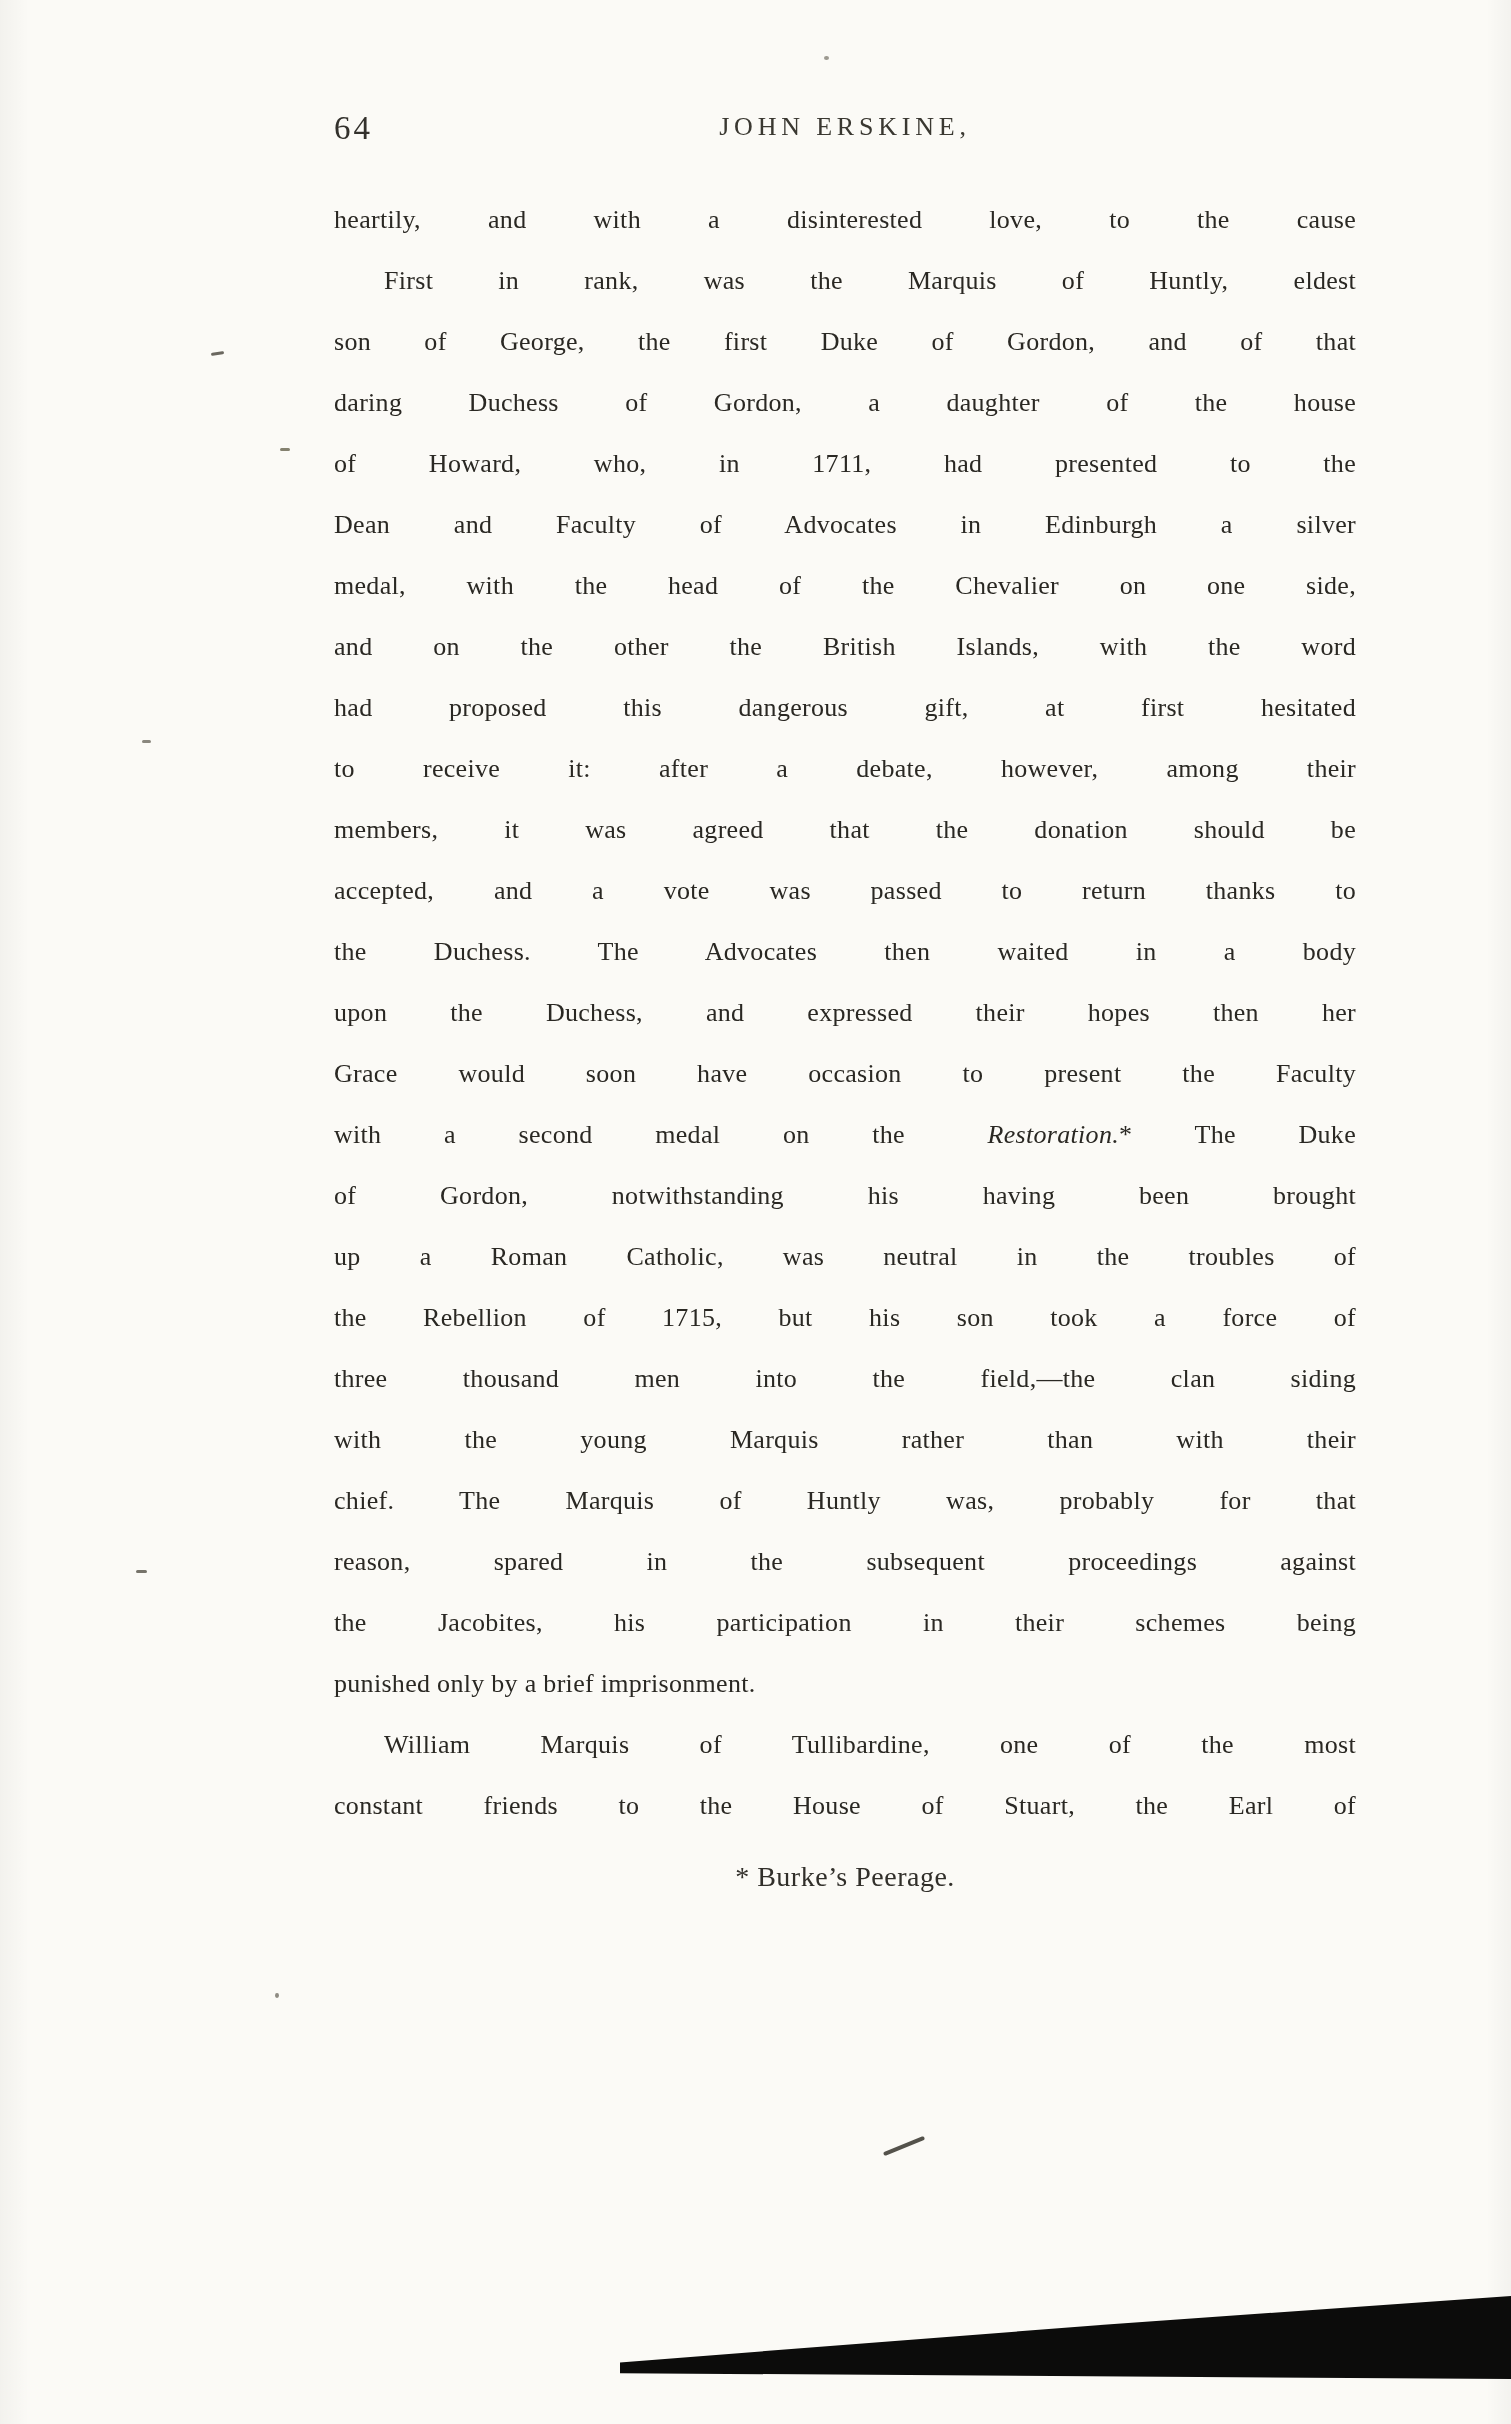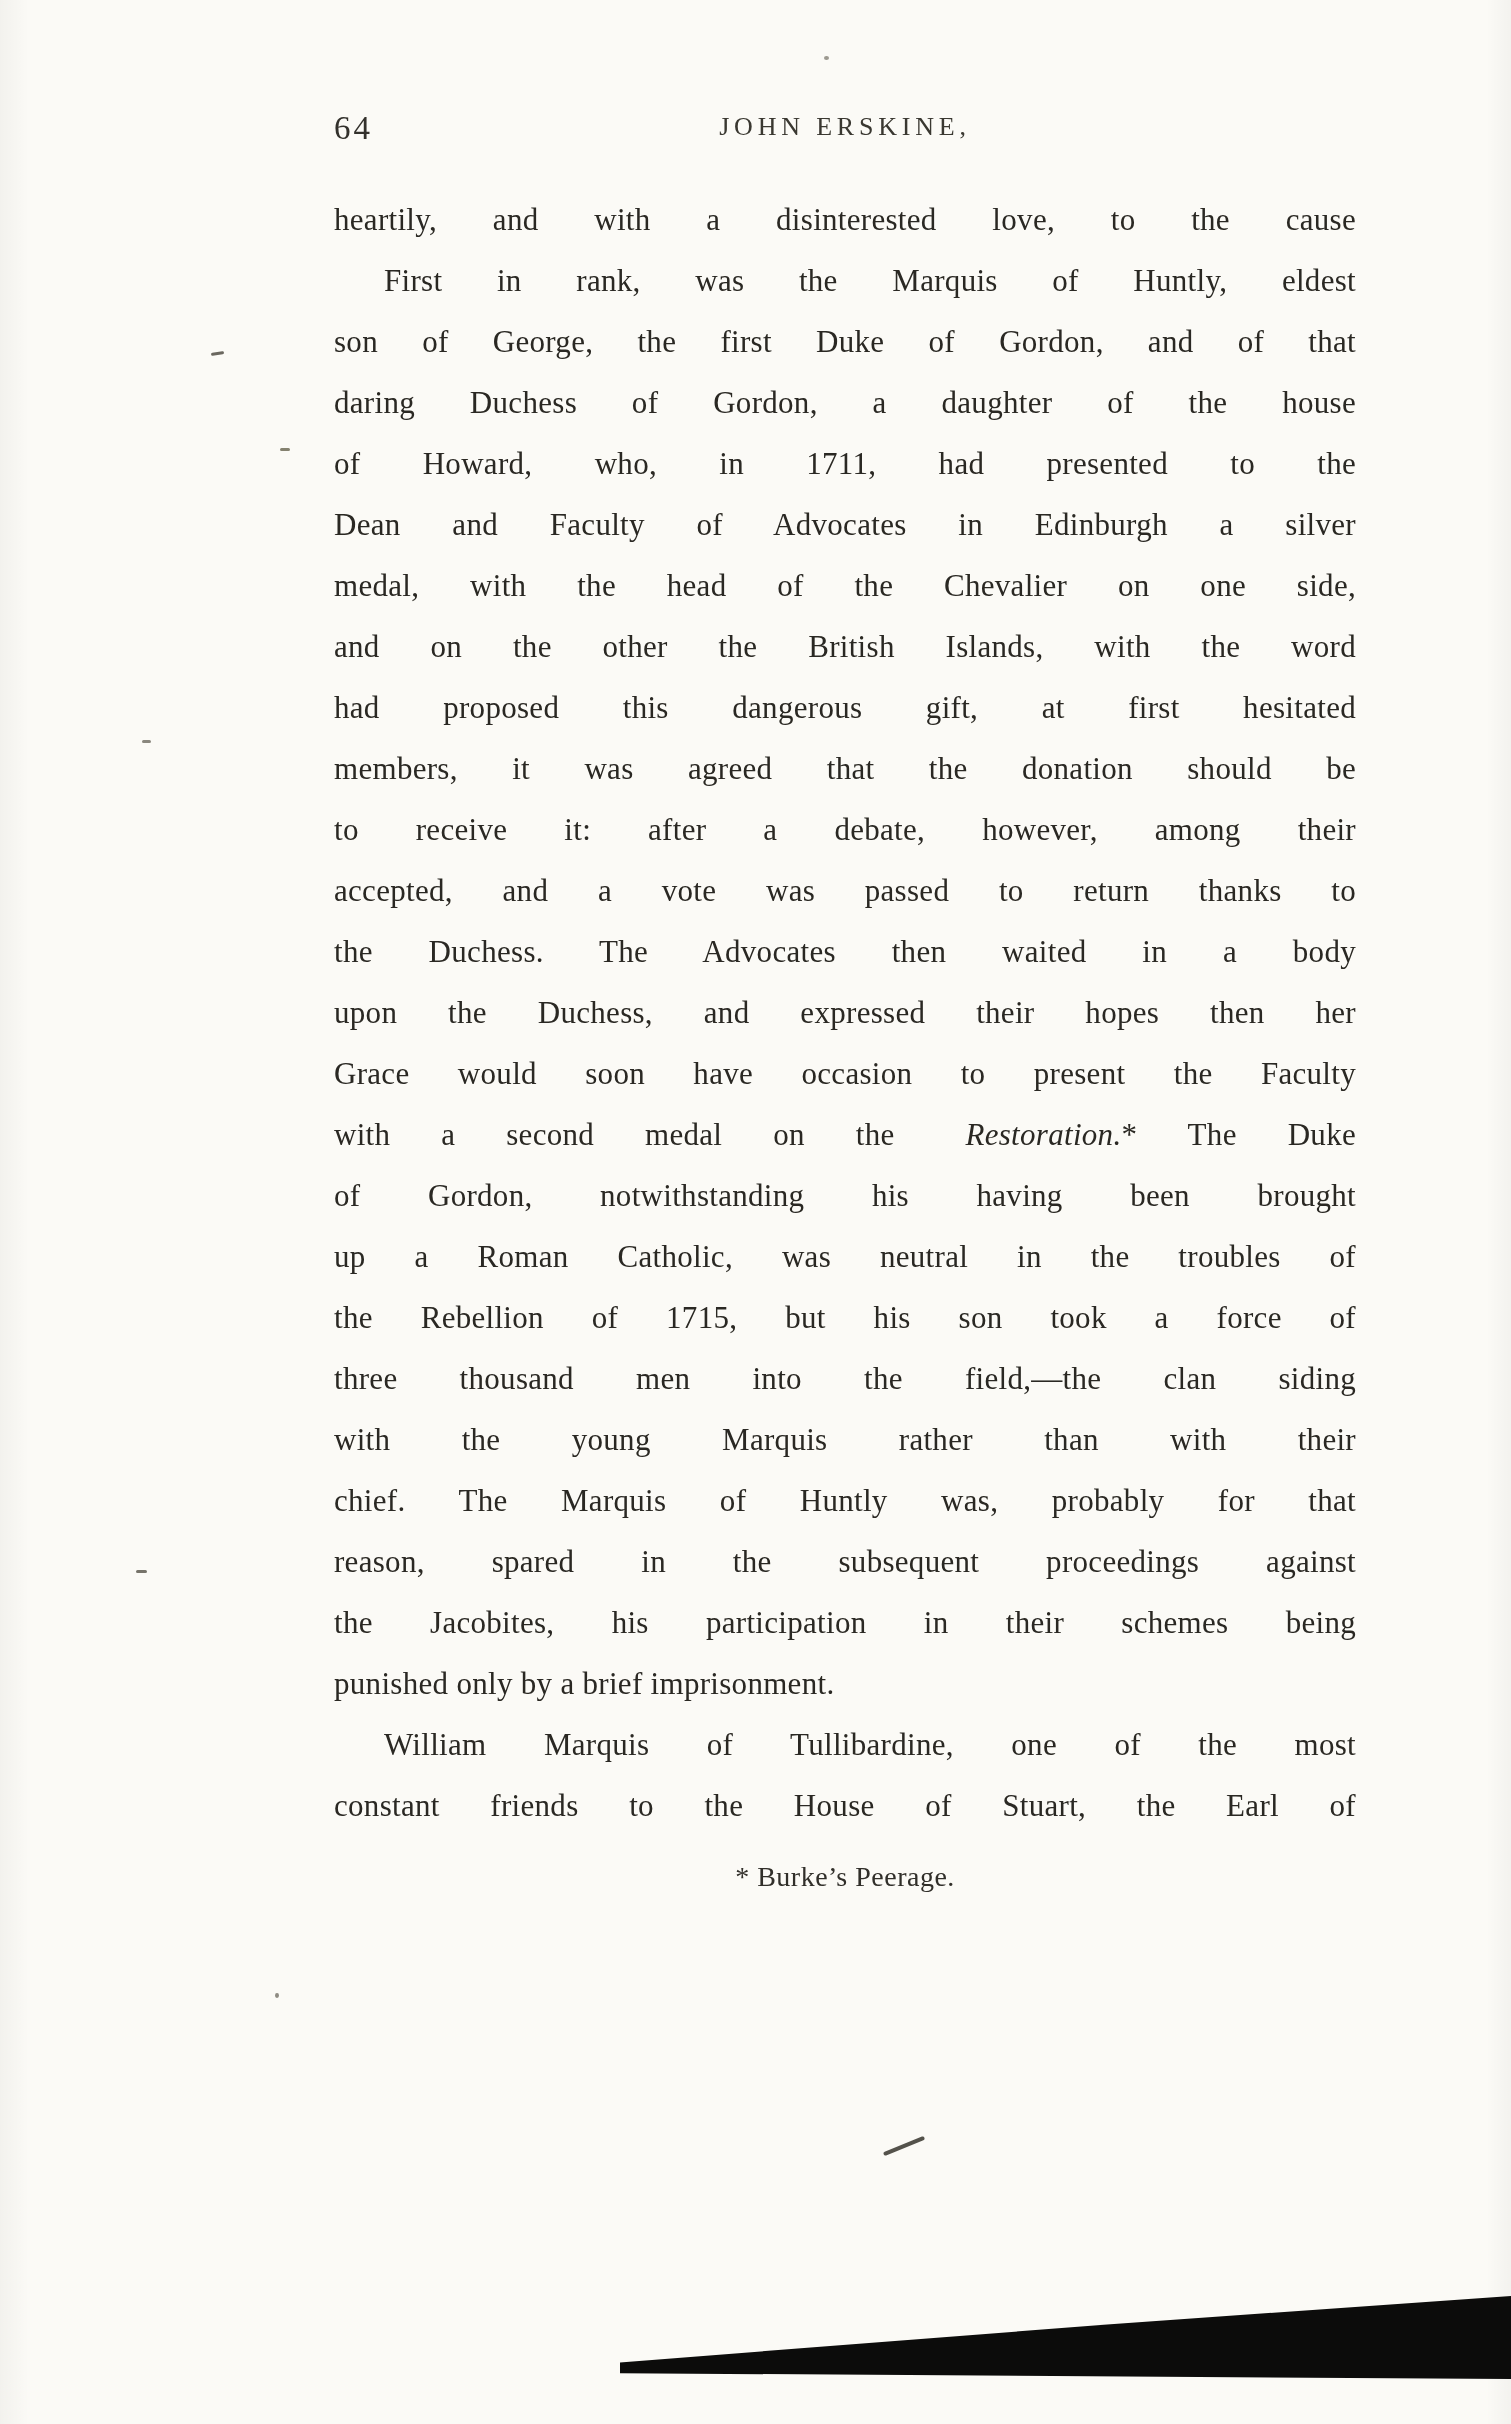--- a/index.html
+++ b/index.html
@@ -46,21 +46,21 @@
   .running-header {
     text-align: center;
     font-size: 26px;
     letter-spacing: 4.8px;
     color: #3a3831;
     padding-top: 3.8px;
     font-family: Liberation Serif, serif;
   }
   .body-text {
     margin-top: 43px;
-    font-size: 31px;
+    font-size: 26px;
     line-height: 61px;
     letter-spacing: 0.3px;
   }
   .line {
     text-align: justify;
     text-align-last: justify;
   }
   .line.last {
     text-align-last: left;
   }
@@ -128,22 +128,22 @@
         </div>
         <div>
           <div class="line indent"><span>First in rank, was the Marquis of Huntly, eldest</span></div>
           <div class="line"><span>son of George, the first Duke of Gordon, and of that</span></div>
           <div class="line"><span>daring Duchess of Gordon, a daughter of the house</span></div>
           <div class="line"><span>of Howard, who, in 1711, had presented to the</span></div>
           <div class="line"><span>Dean and Faculty of Advocates in Edinburgh a silver</span></div>
           <div class="line"><span>medal, with the head of the Chevalier on one side,</span></div>
           <div class="line"><span>and on the other the British Islands, with the word</span></div>
           <div class="line"><span>had proposed this dangerous gift, at first hesitated</span></div>
+          <div class="line"><span>to receive it:  after a debate, however, among their</span></div>
           <div class="line"><span>members, it was agreed that the donation should be</span></div>
-          <div class="line"><span>to receive it:  after a debate, however, among their</span></div>
           <div class="line"><span>accepted, and a vote was passed to return thanks to</span></div>
           <div class="line"><span>the Duchess.  The Advocates then waited in a body</span></div>
           <div class="line"><span>upon the Duchess, and expressed their hopes then her</span></div>
           <div class="line"><span>Grace would soon have occasion to present the Faculty</span></div>
           <div class="line"><span>with a second medal on the </span><span class="italic">Restoration.</span><span>*  The Duke</span></div>
           <div class="line"><span>of Gordon, notwithstanding his having been brought</span></div>
           <div class="line"><span>up a Roman Catholic, was neutral in the troubles of</span></div>
           <div class="line"><span>the Rebellion of 1715, but his son took a force of</span></div>
           <div class="line"><span>three thousand men into the field,—the clan siding</span></div>
           <div class="line"><span>with the young Marquis rather than with their</span></div>

